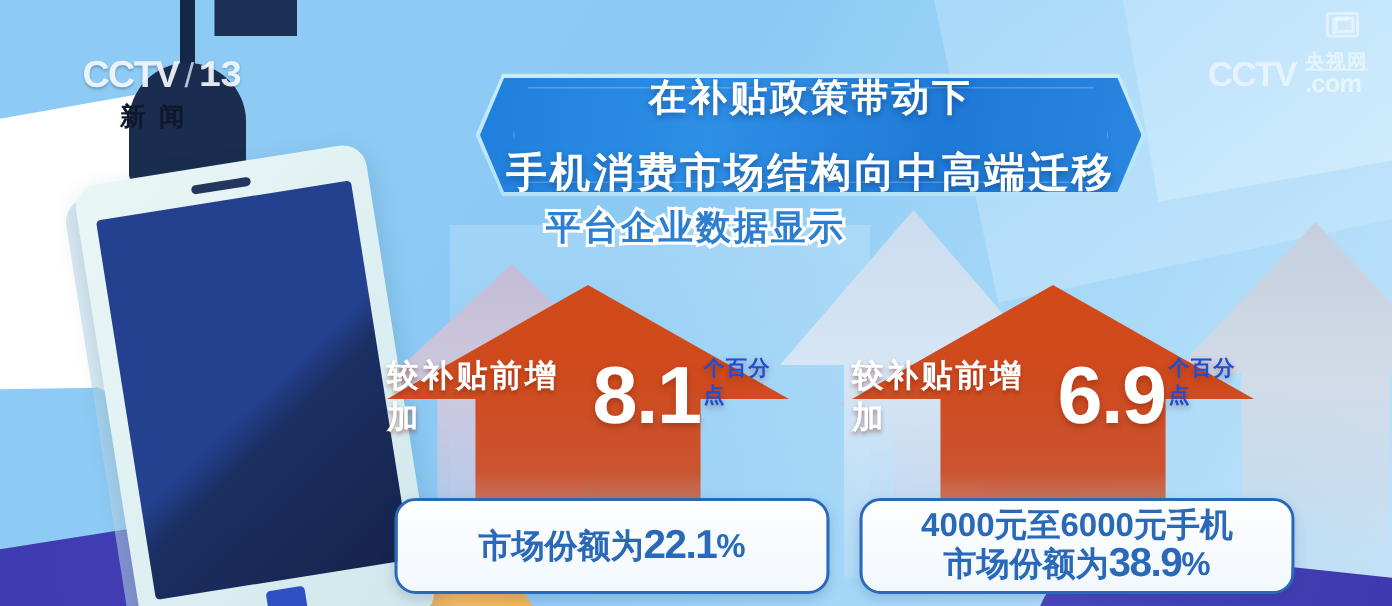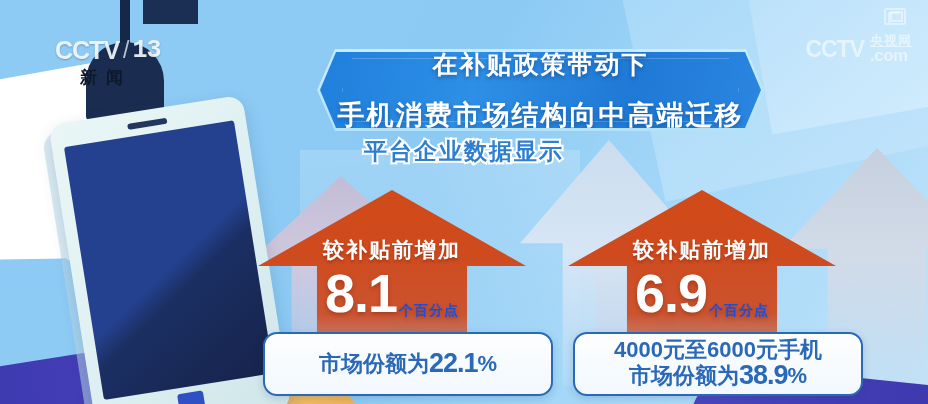--- a/index.html
+++ b/index.html
@@ -247,30 +247,30 @@
   .stat.left{ left:258px; top:190px; }
   .stat.right{ left:568px; top:190px; }
 
   .stat-arrow{
     position:absolute; inset:0;
     clip-path:polygon(50% 0%, 100% 38%, 78% 38%, 78% 100%, 22% 100%, 22% 38%, 0% 38%);
     background:linear-gradient(180deg,#d14a18 0%,#cf4a1d 30%,#cb5430 62%,rgba(200,110,85,.45) 88%,rgba(190,140,130,.05) 100%);
   }
   .stat-content{
     position:absolute; left:0; right:0; top:46px;
-    display:flex; flex-direction:column; align-items:center;
+    display:flex; flex-direction:row; align-items:center;
     gap:2px;
   }
   .stat-label{
     color:#ffffff; font-size:21px; font-weight:700;
     letter-spacing:2px;
     text-shadow:0 2px 3px rgba(110,30,10,.45);
   }
   .stat-valrow{
-    display:flex; align-items:flex-end; gap:0;
+    display:flex; align-items:flex-start; gap:0;
     text-shadow:0 2px 4px rgba(110,30,10,.4);
   }
   .stat-number{
     color:#ffffff; font-size:54px; font-weight:700;
     line-height:1; letter-spacing:-1px;
   }
   .stat-unit{
     color:#1d4ed8; font-size:14px; font-weight:700;
     letter-spacing:1px; margin-left:2px;
   }

